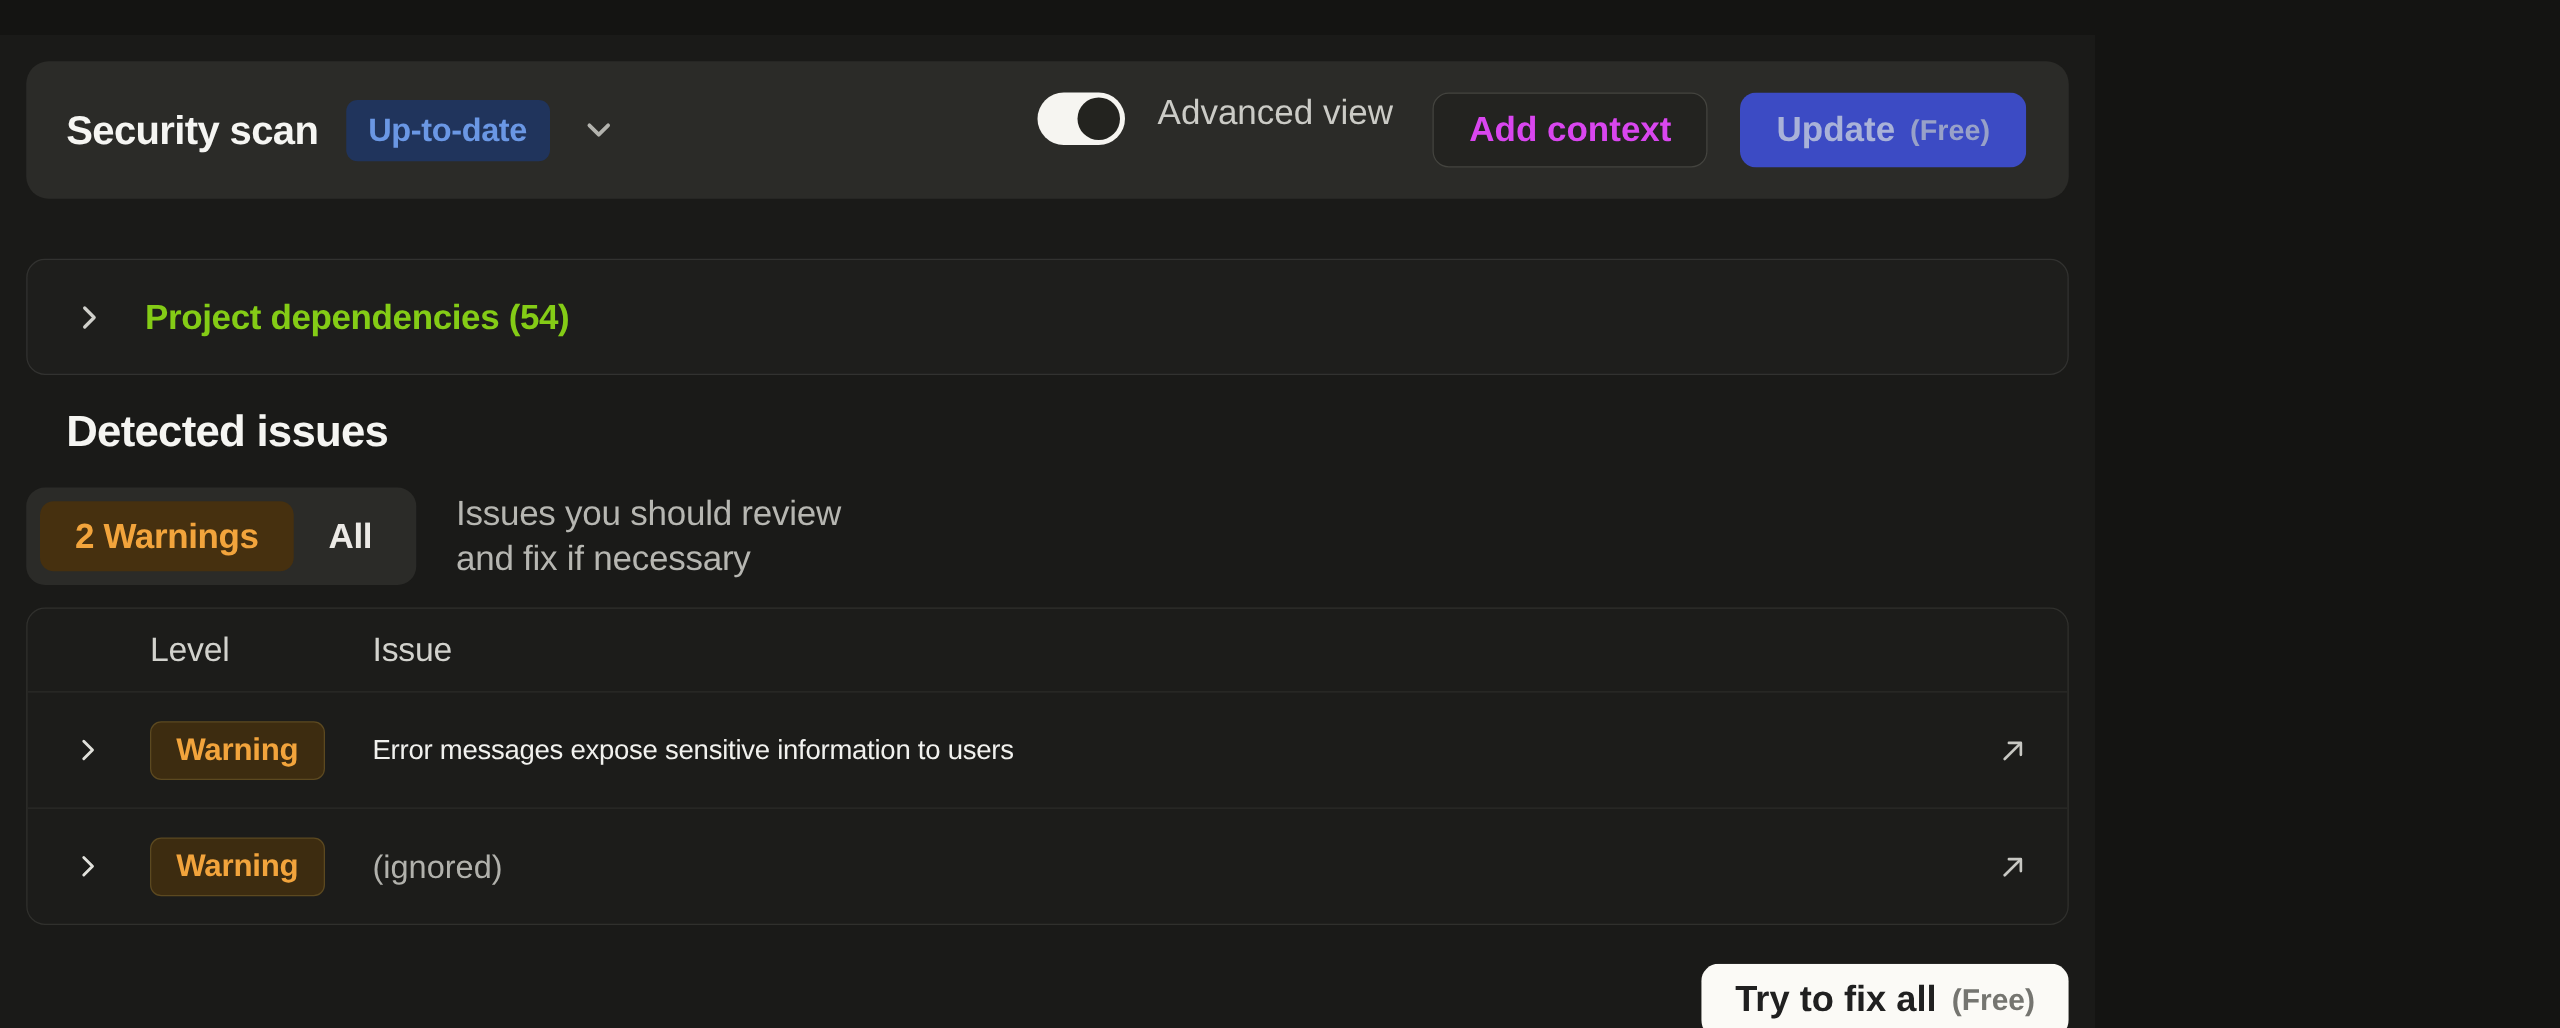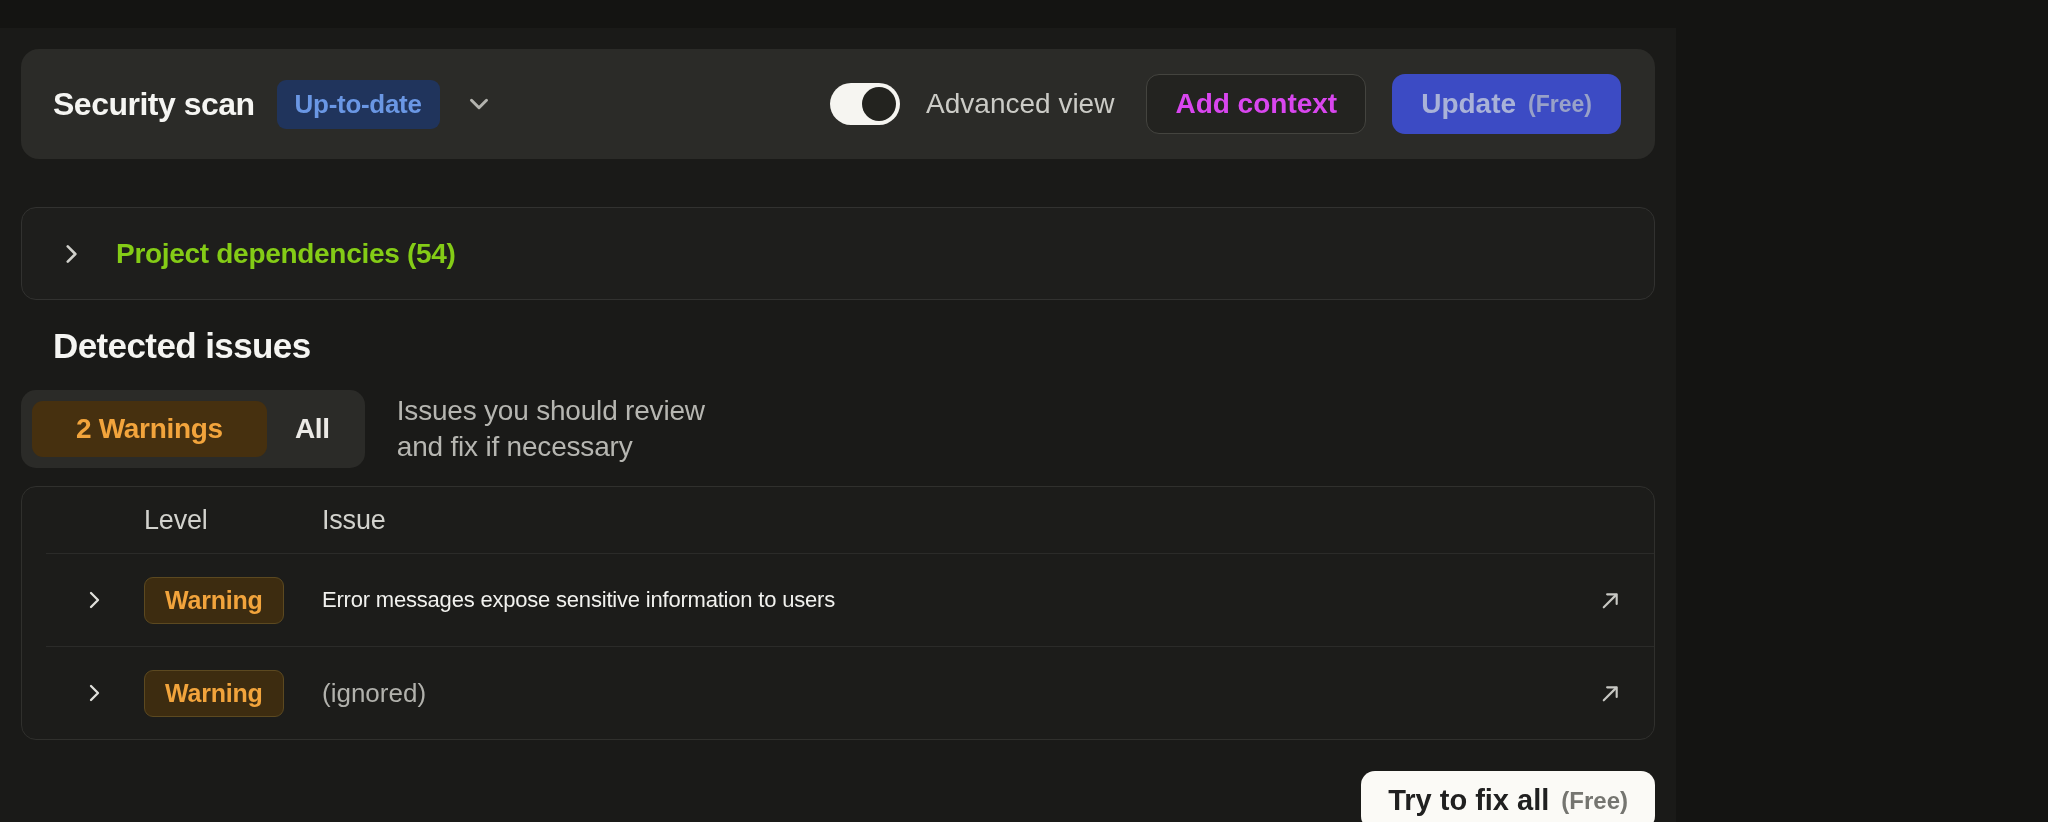--- a/index.html
+++ b/index.html
@@ -37,21 +37,21 @@
     background: var(--badge-blue-bg, #20345c);
     color: var(--badge-blue-text, #6a97e4);
     font-size: 26px;
     font-weight: 700;
     padding: 9px 18px;
     border-radius: 9px;
     letter-spacing: -0.3px;
   }
   .chev-down { display: inline-flex; align-items: center; margin-left: 2px; cursor: pointer; }
 
-  .header-right { margin-left: auto; display: flex; align-items: center; gap: 26px; }
+  .header-right { margin-left: auto; display: flex; gap: 26px; }
 
   .toggle {
     width: 70px; height: 42px;
     background: #f6f5f1;
     border-radius: 21px;
     position: relative;
     cursor: pointer;
     flex: 0 0 auto;
   }
   .toggle .knob {
@@ -115,21 +115,21 @@
     background: #2b2b28;
     border-radius: 15px;
     padding: 11px;
     display: flex;
     align-items: center;
     gap: 4px;
   }
   .tab {
     font-size: 28px;
     font-weight: 700;
-    padding: 12px 44px;
+    padding: 12px 28px;
     border-radius: 11px;
     cursor: pointer;
     letter-spacing: -0.3px;
   }
   .tab.active {
     background: var(--warn-bg-strong, #46300f);
     color: var(--warn-text, #f2a43c);
   }
   .tab.inactive { color: #eceae6; padding: 12px 24px; text-align: right; }
 
@@ -141,21 +141,20 @@
     letter-spacing: -0.2px;
   }
 
   
   .table-panel {
     margin-top: 18px;
     background: #1c1c1a;
     border: 1px solid #30302d;
     border-radius: 15px;
     overflow: hidden;
-    padding-left: 24px;
   }
   .t-row, .t-head {
     display: grid;
     grid-template-columns: 48px 164px 1fr 70px;
     align-items: center;
     padding: 0 30px 0 36px;
     column-gap: 14px;
   }
   .t-head { height: 66px; }
   .t-head .col-label {

